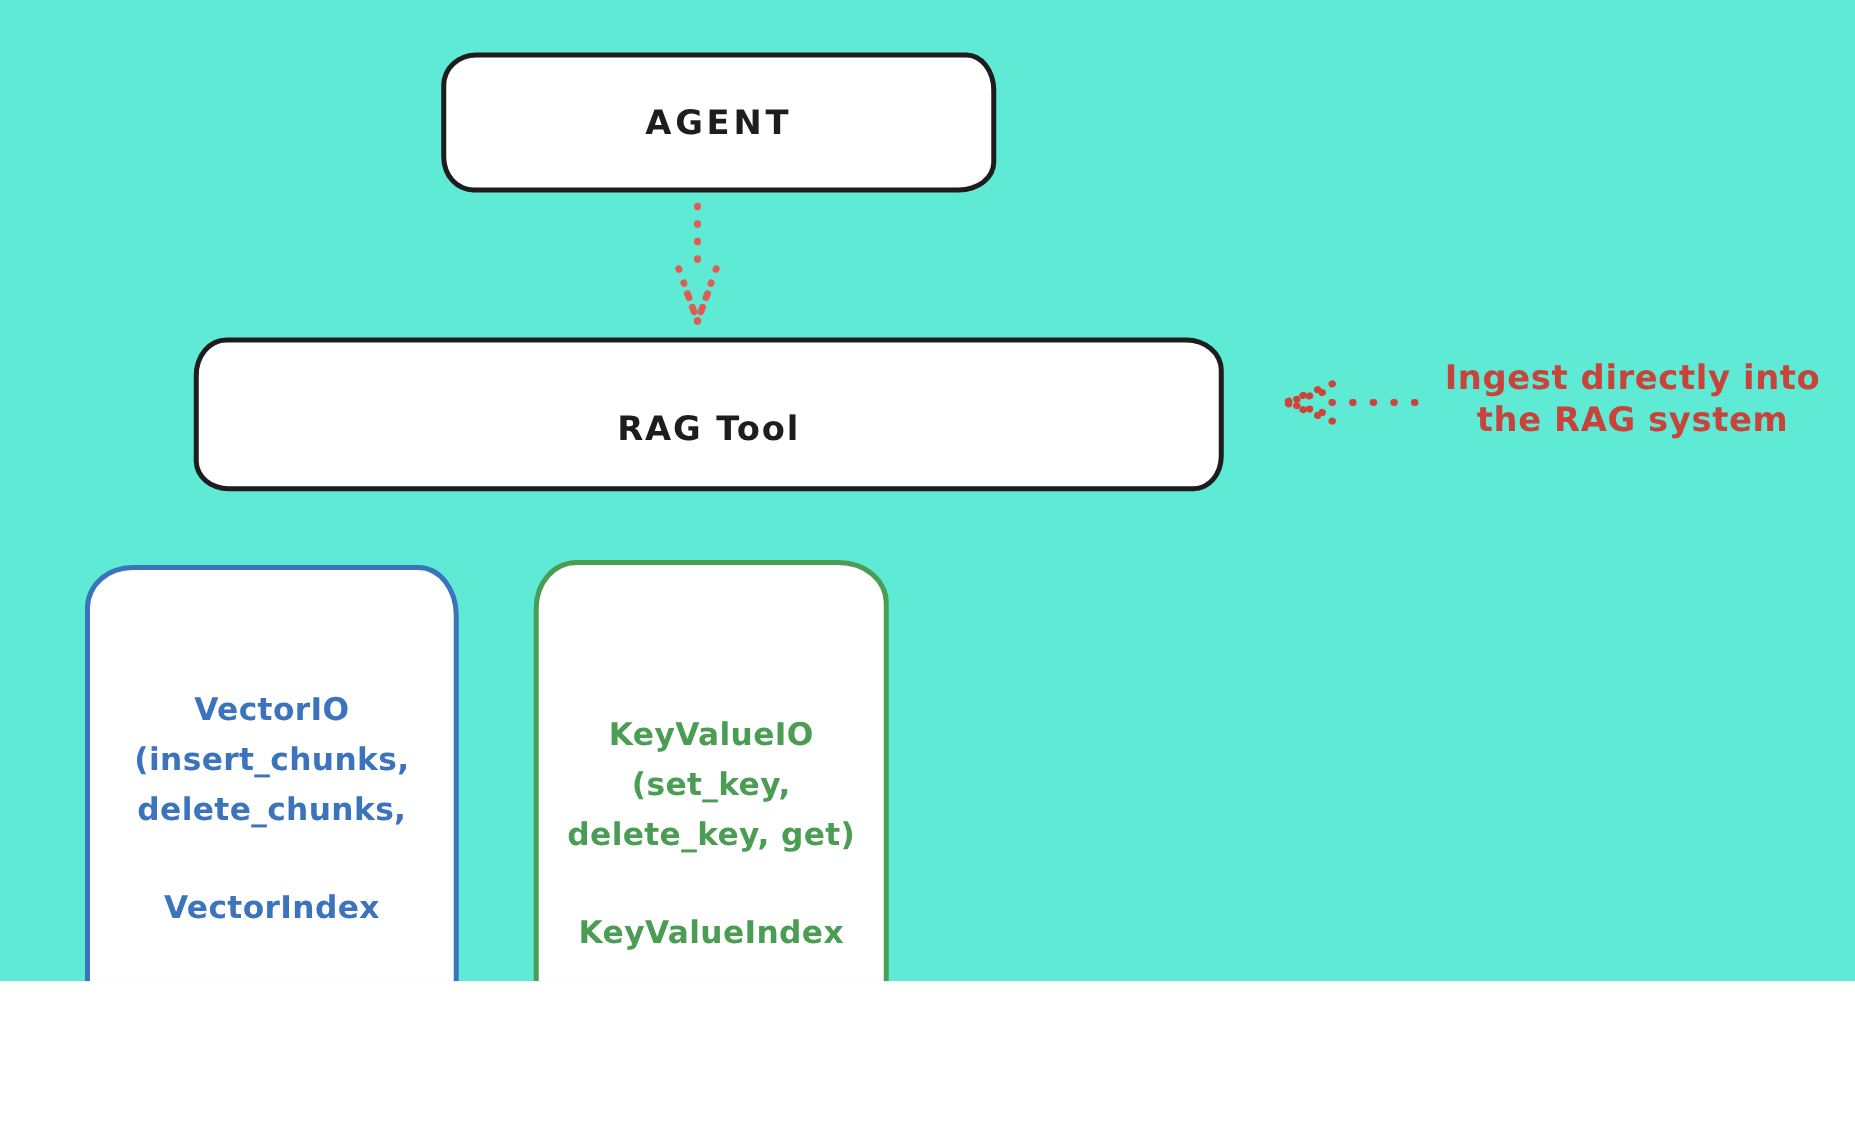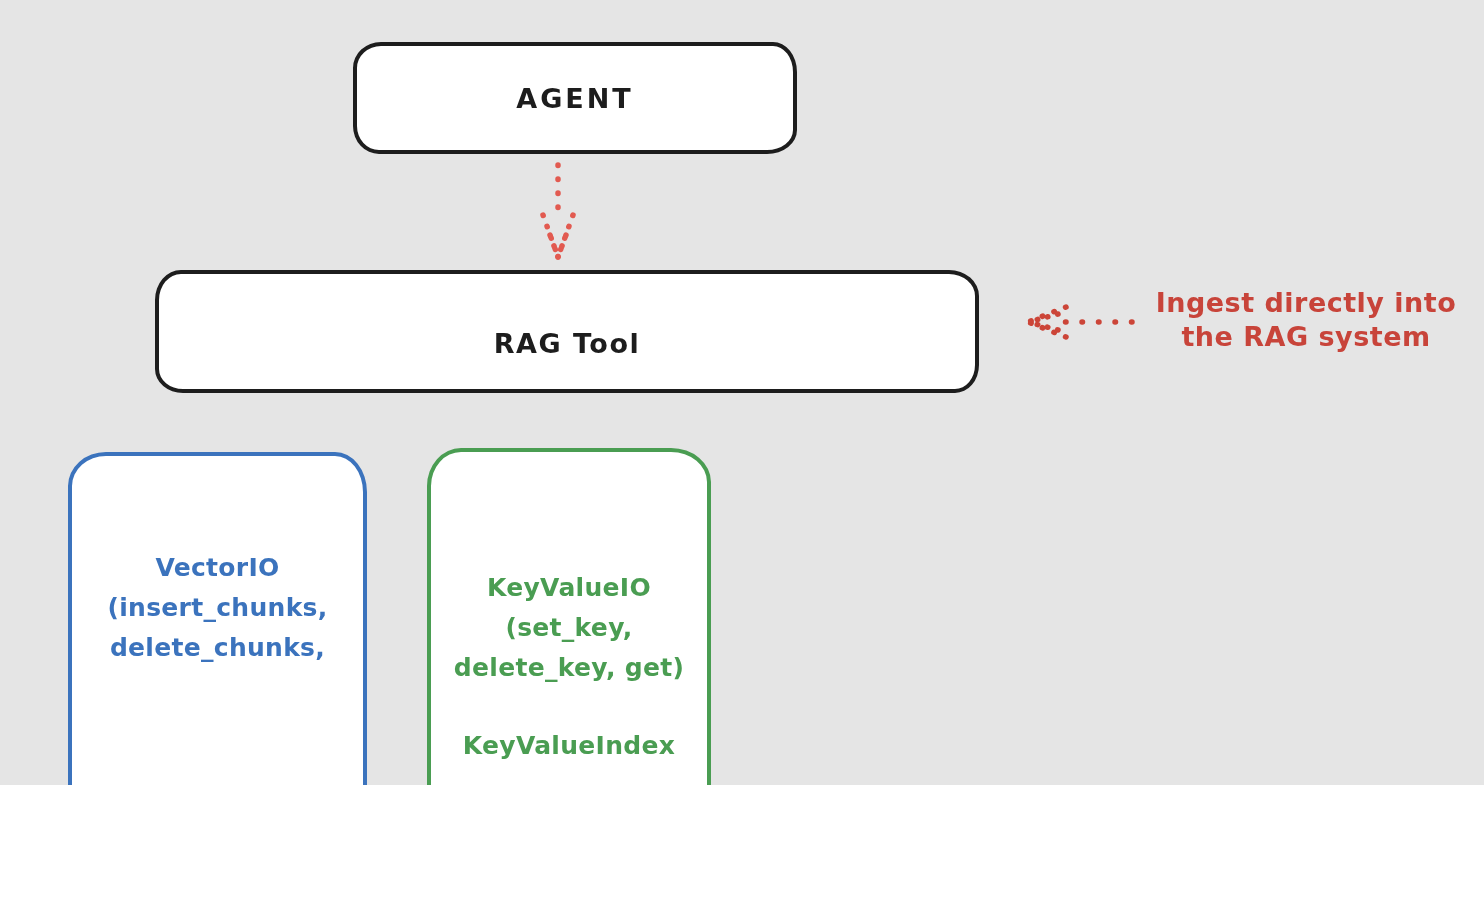--- a/index.html
+++ b/index.html
@@ -3,21 +3,21 @@
 <meta charset="utf-8">
 <style>
   * { margin: 0; padding: 0; box-sizing: border-box; }
   html, body { background: #ffffff; }
   body { font-family: "DejaVu Sans", "Liberation Sans", sans-serif; }
 
   .canvas {
     position: relative;
     width: 1484px;
     height: 785px;
-    background: #e5e5e5;
+    background: #5eead4;
     overflow: hidden;
   }
 
   
   .sketch-box {
     position: absolute;
     background: #ffffff;
     display: flex;
     align-items: center;
     justify-content: center;
@@ -146,20 +146,21 @@
     <span>Ingest directly into</span>
     <span>the RAG system</span>
   </div>
 
   <div class="backend-box box-vector">
     <div class="lines">
       <div>VectorIO</div>
       <div>(insert_chunks,</div>
       <div>delete_chunks,</div>
     </div>
+    <span class="index-label">VectorIndex</span>
   </div>
 
   <div class="backend-box box-keyvalue">
     <div class="lines">
       <div>KeyValueIO</div>
       <div>(set_key,</div>
       <div>delete_key, get)</div>
     </div>
     <span class="index-label">KeyValueIndex</span>
   </div>

